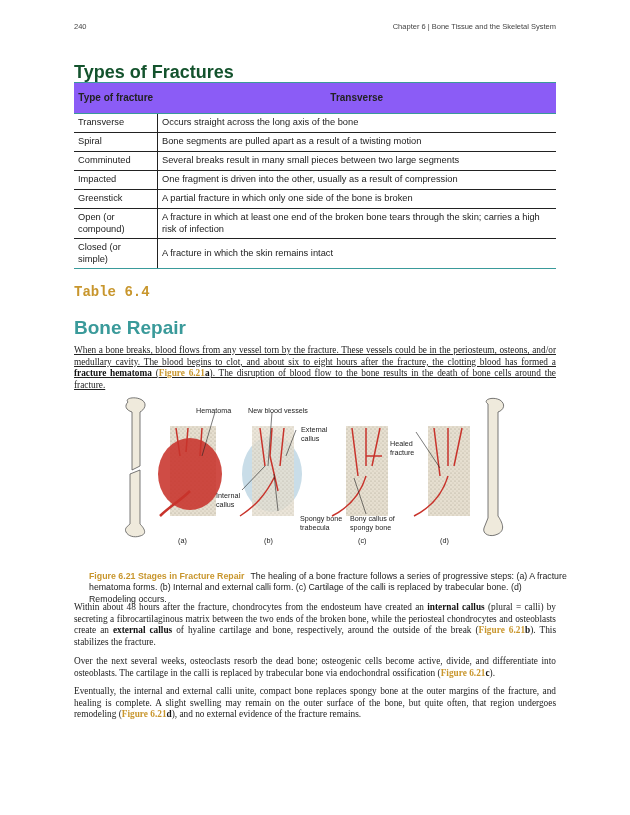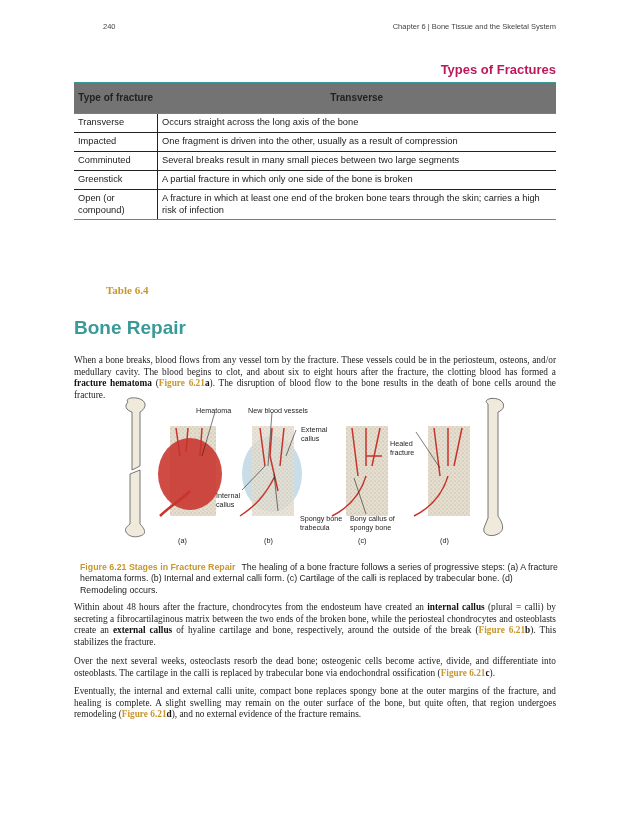--- a/index.html
+++ b/index.html
@@ -1,39 +1,39 @@
 <!DOCTYPE html>
 <html><head>
 <meta charset="utf-8">
 <style>
   html, body { margin:0; padding:0; background:#fff; }
   body { width:630px; height:815px; position:relative; overflow:hidden; font-family:"Liberation Serif", serif; color:#222; }
   .running-head { position:absolute; top:22px; left:74px; right:74px; font-family:"Liberation Sans", sans-serif; font-size:7.5px; color:#444; }
-  .running-head .num { position:absolute; left:0;margin-left:29px; }
+  .running-head .num { position:absolute; left:0; }
   .running-head .chap { position:absolute; right:0; }
-  .table-title { position:absolute; top:62px; left:74px; width:482px; text-align:right; font-family:"Liberation Sans", sans-serif; font-weight:bold; font-size:13px; color:#be185d; }
+  .table-title { position:absolute; top:62px; left:74px; width:482px; text-align:left; font-family:"Liberation Sans", sans-serif; font-weight:bold; font-size:18px; color:#14532d; }
   table.frac { position:absolute; top:82px; left:74px; width:482px; border-collapse:collapse; font-family:"Liberation Sans", sans-serif; font-size:9.3px; color:#222; }
-  table.frac thead th { background:#737373; border-top:1.5px solid #3a9a9a; border-bottom:1.5px solid #3a9a9a; font-weight:bold; font-size:10px; height:30px; padding:0 4px; line-height:12px; }
+  table.frac thead th { background:#8b5cf6; border-top:1.5px solid #3a9a9a; border-bottom:1.5px solid #3a9a9a; font-weight:bold; font-size:10px; height:30px; padding:0 4px; line-height:12px; }
   table.frac td { border-bottom:1px solid #222; padding:2px 4px; line-height:11.5px; vertical-align:middle; }
   table.frac td.type { width:75px; border-right:1.5px solid #222;margin-top:48px; }
   table.frac tr.one td { height:14px; }
   table.frac tr.two td { height:25px; }
   table.frac tbody tr:last-child td { border-bottom:1.5px solid #3a9a9a; }
-  .table-caption { position:absolute; top:284px; left:74px; font-family:Liberation Serif, serif; font-weight:bold; font-size:11px; color:#c8962d;margin-left:32px; }
+  .table-caption { position:absolute; top:284px; left:74px; font-family:Liberation Mono, monospace; font-weight:bold; font-size:14px; color:#c8962d; }
   .section-heading { position:absolute; top:317px; left:74px; font-family:"Liberation Sans", sans-serif; font-weight:bold; font-size:19px; color:#3a9a9a; margin:0; }
   .para { position:absolute; left:74px; width:482px; font-size:9.3px; line-height:11.6px; text-align:justify; margin:0; color:#222; }
   .para b { color:#111; }
   .figref { color:#c8962d; font-weight:bold; }
-  .p1 { top:355px; }
+  .p1 { top:345px;text-decoration:underline; }
   .p2 { top:602px; }
   .p3 { top:656px; }
   .p4 { top:686px; }
   .figure { position:absolute; top:396px; left:110px; width:410px; height:152px; }
   .fig-label { position:absolute; font-family:"Liberation Sans", sans-serif; font-size:7.2px; color:#222; line-height:8.5px; }
-  .fig-caption { position:absolute; top:556px; left:74px; width:482px; font-family:"Liberation Sans", sans-serif; font-size:8.8px; line-height:11.4px; margin:6px; color:#222; }
+  .fig-caption { position:absolute; top:556px; left:74px; width:482px; font-family:"Liberation Sans", sans-serif; font-size:8.8px; line-height:11.4px; margin:15px; color:#222; }
   .fig-caption .fc-title { color:#c8962d; font-weight:bold; margin-right:6px; }
   .footer { position:absolute; top:818px; left:74px; font-family:Liberation Sans, sans-serif; font-size:13px; color:#888; }
 </style>
 </head>
 <body>
 
 <div class="running-head">
   <span class="num">240</span>
   <span class="chap">Chapter 6 | Bone Tissue and the Skeletal System</span>
 </div>
@@ -46,34 +46,42 @@
       <th>Type of fracture</th>
       <th>Transverse</th>
     </tr>
   </thead>
   <tbody>
     <tr class="one">
         <td class="type">Transverse</td>
         <td>Occurs straight across the long axis of the bone</td>
       </tr>
     <tr class="one">
-        <td class="type">Impacted</td>
-        <td>One fragment is driven into the other, usually as a result of compression</td>
+        <td class="type">Spiral</td>
+        <td>Bone segments are pulled apart as a result of a twisting motion</td>
       </tr>
     <tr class="one">
         <td class="type">Comminuted</td>
         <td>Several breaks result in many small pieces between two large segments</td>
+      </tr>
+    <tr class="one">
+        <td class="type">Impacted</td>
+        <td>One fragment is driven into the other, usually as a result of compression</td>
       </tr>
     <tr class="one">
         <td class="type">Greenstick</td>
         <td>A partial fracture in which only one side of the bone is broken</td>
       </tr>
     <tr class="two">
         <td class="type">Open (or compound)</td>
         <td>A fracture in which at least one end of the broken bone tears through the skin; carries a high risk of infection</td>
+      </tr>
+    <tr class="two">
+        <td class="type">Closed (or simple)</td>
+        <td>A fracture in which the skin remains intact</td>
       </tr>
   </tbody>
 </table>
 
 <div class="table-caption">Table 6.4</div>
 
 <h2 class="section-heading">Bone Repair</h2>
 
 <p class="para p1"><span>When a bone breaks, blood flows from any vessel torn by the fracture. These vessels could be in the periosteum, osteons, and/or medullary cavity. The blood begins to clot, and about six to eight hours after the fracture, the clotting blood has formed a </span><b>fracture hematoma</b><span> (</span><a class="figref">Figure 6.21</a><b>a</b><span>). The disruption of blood flow to the bone results in the death of bone cells around the fracture.</span></p>
 

